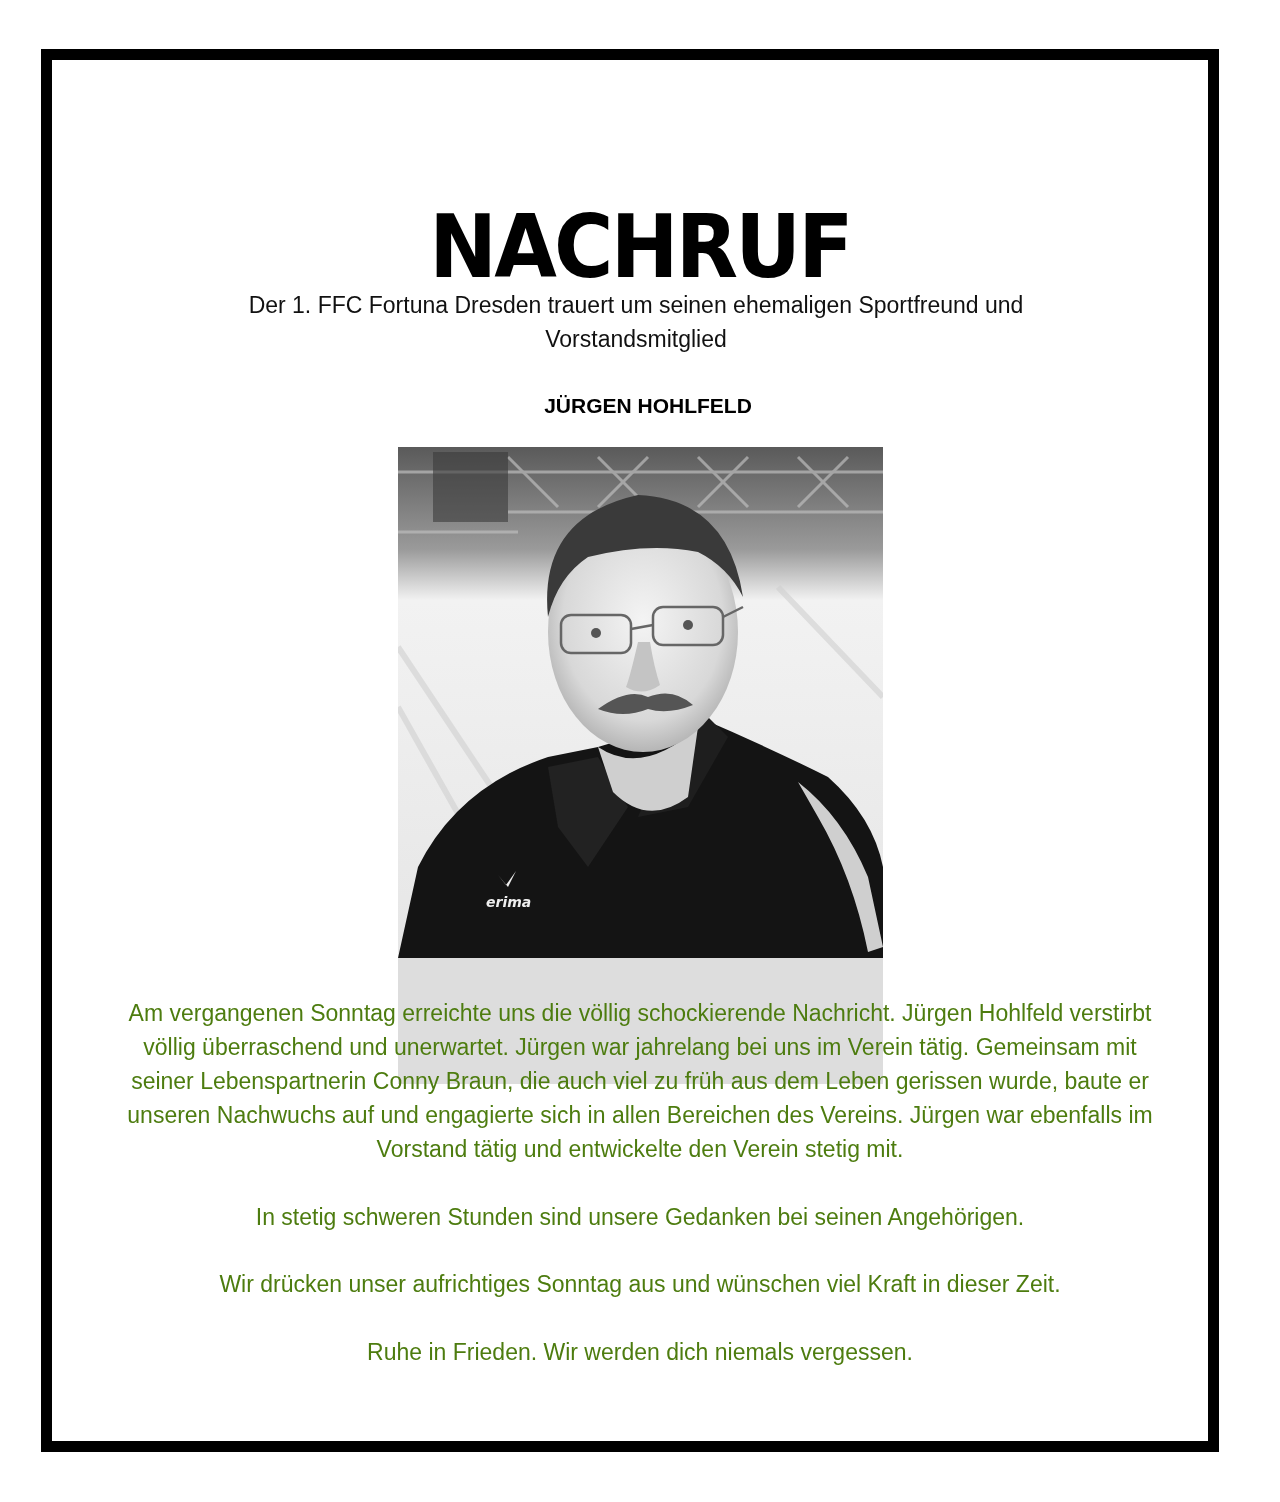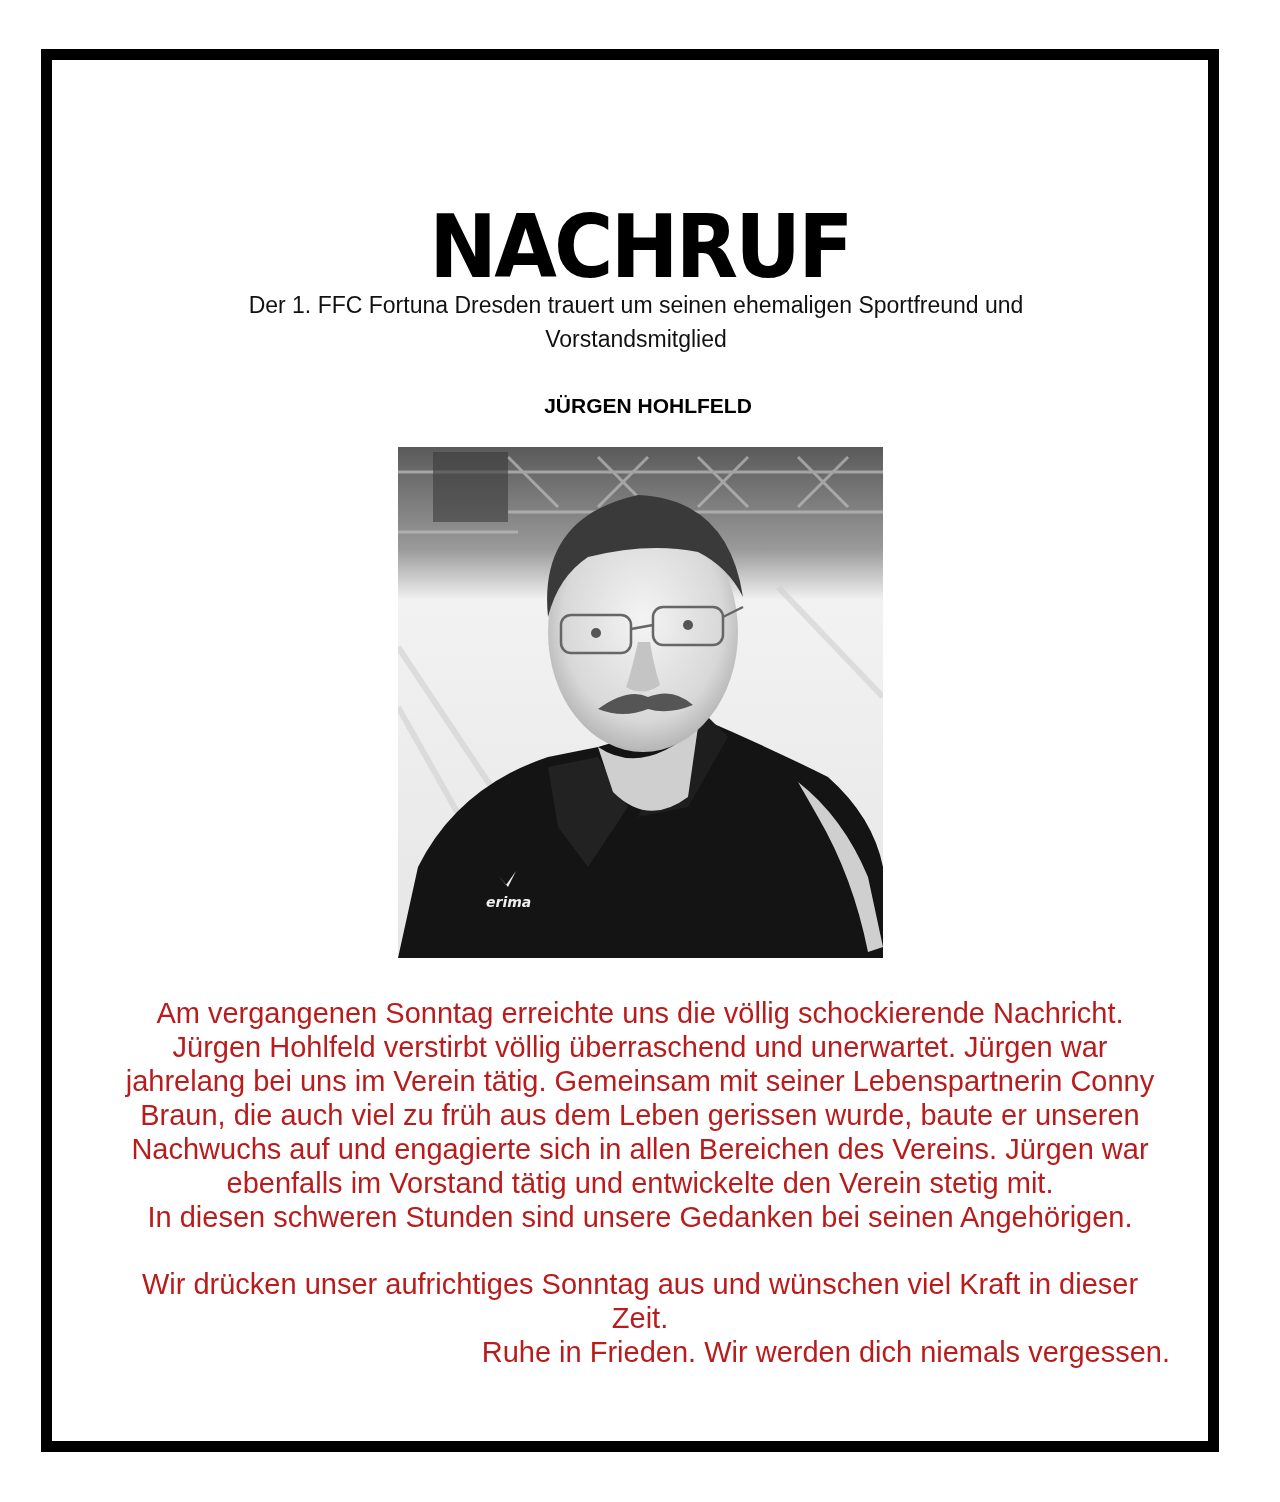--- a/index.html
+++ b/index.html
@@ -7,28 +7,28 @@
            font-family: "Liberation Sans", "DejaVu Sans", sans-serif; color: #111; }
     .frame { position: absolute; left: 41px; top: 49px; width: 1178px; height: 1403px;
              box-sizing: border-box; border: 11px solid #000; background: #fff; }
     .title { position: absolute; left: 0; right: 0; top: 133px; text-align: center;
              font-family: "DejaVu Sans", sans-serif; font-weight: bold; font-size: 88px;
              letter-spacing: -3px; line-height: 110px; color: #000; transform: scaleX(0.92); }
     .intro { position: absolute; left: 172px; right: 180px; top: 288px; text-align: center;
              font-size: 23px; line-height: 34px; color: #111; }
     .name { position: absolute; left: 0; right: 0; top: 391px; text-align: center;
             font-size: 21px; font-weight: bold; line-height: 30px; color: #000; margin-left: 16px; }
-    .photo { position: absolute; left: 398px; top: 447px; width: 485px; height: 511px;
+    .photo { position: absolute; left: 398px; top: 447px; width: 485px; height: 637px;
              overflow: hidden; background: #ddd; }
     .body-text { position: absolute; left: 110px; right: 110px; text-align: center;
-                 font-size: 29px; line-height: 34px; color: #b91c1c; }
+                 font-size: 23px; line-height: 34px; color: #4d7c0f; }
     .p1 { top: 996px; }
     .p2 { top: 1200px; }
     .p3 { top: 1267px; }
-    .p4 { top: 1335px; text-align: right; }
+    .p4 { top: 1335px; }
   </style>
 </head>
 <body>
 
 <div class="frame"></div>
 
 <h1 class="title">NACHRUF</h1>
 
 <div class="intro">Der 1. FFC Fortuna Dresden trauert um seinen ehemaligen Sportfreund und Vorstandsmitglied</div>
 
@@ -97,15 +97,15 @@
     <path d="M200 262 Q230 240 250 250 Q275 240 295 258 Q270 268 250 262 Q225 272 200 262 Z" fill="#555"></path>
 
     <g>
       <path d="M100 428 L108 438 L118 424 L110 440 Z" fill="#eee"></path>
       <text x="88" y="460" font-family="DejaVu Sans, sans-serif" font-size="14" font-weight="bold" fill="#eee" font-style="italic">erima</text>
     </g>
   </svg>
 </div>
 
 <div class="body-text p1">Am vergangenen Sonntag erreichte uns die völlig schockierende Nachricht. Jürgen Hohlfeld verstirbt völlig überraschend und unerwartet. Jürgen war jahrelang bei uns im Verein tätig. Gemeinsam mit seiner Lebenspartnerin Conny Braun, die auch viel zu früh aus dem Leben gerissen wurde, baute er unseren Nachwuchs auf und engagierte sich in allen Bereichen des Vereins. Jürgen war ebenfalls im Vorstand tätig und entwickelte den Verein stetig mit.</div>
-<div class="body-text p2">In diesen schweren Stunden sind unsere Gedanken bei seinen Angehörigen.</div>
+<div class="body-text p2">In stetig schweren Stunden sind unsere Gedanken bei seinen Angehörigen.</div>
 <div class="body-text p3">Wir drücken unser aufrichtiges Sonntag aus und wünschen viel Kraft in dieser Zeit.</div>
 <div class="body-text p4">Ruhe in Frieden. Wir werden dich niemals vergessen.</div>
 
 </body></html>

